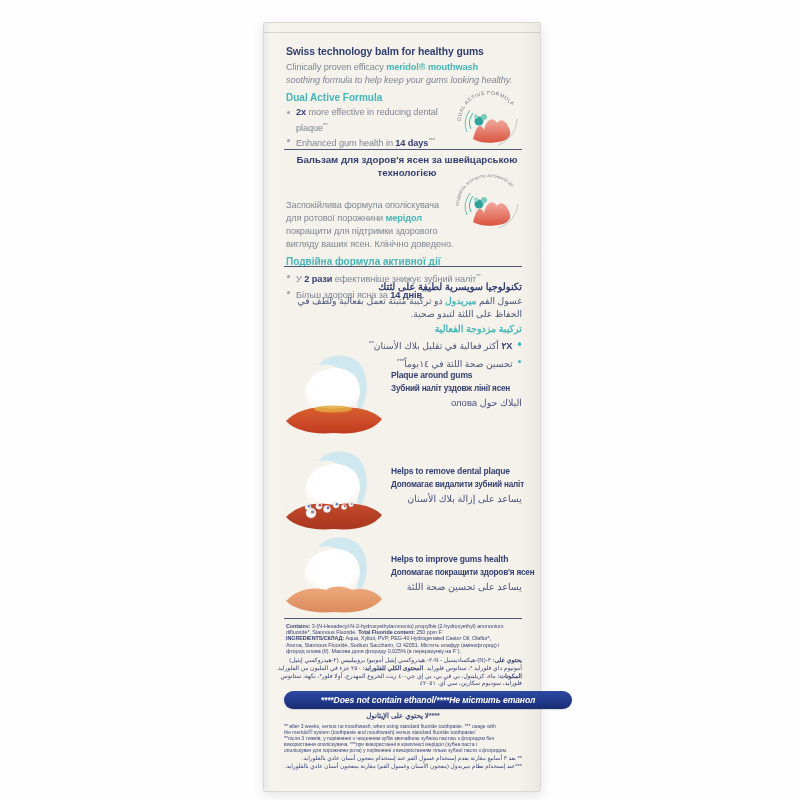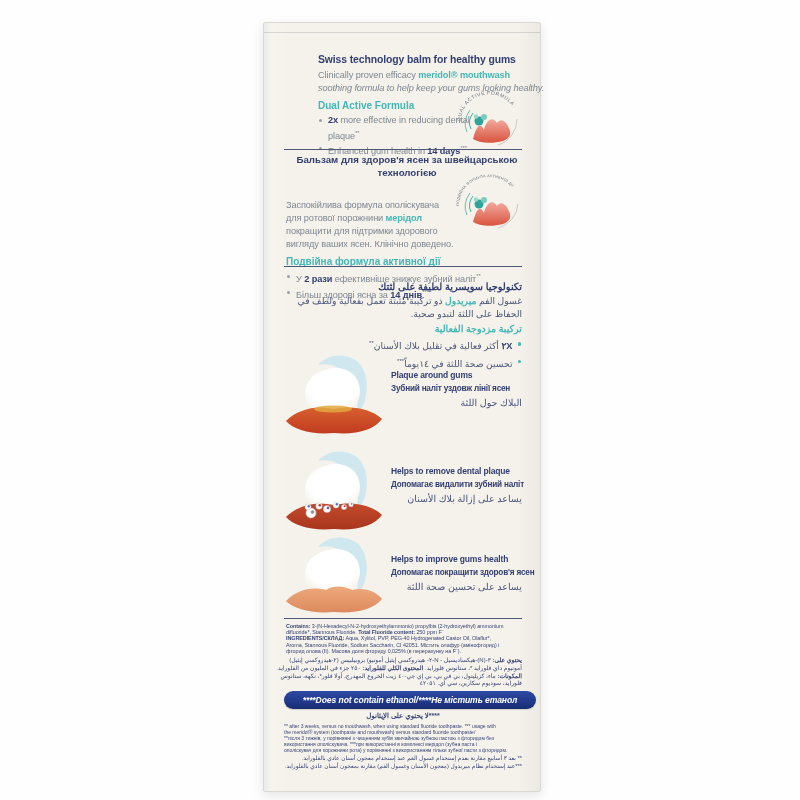--- a/index.html
+++ b/index.html
@@ -6,21 +6,21 @@
   body{width:800px;height:800px;background:#ffffff;font-family:"Liberation Sans",sans-serif;}
   .scene{position:relative;width:800px;height:800px;background:#fefefe;overflow:hidden;}
   .box{position:absolute;left:263px;top:22px;width:276px;height:768px;
        background:linear-gradient(90deg,#e9eceb 0px,#f6f4ed 7px,#f4f2ea 22px,#f4f2ea 92%,#ebe9e1 100%);
        border:1px solid #d9d8d2;border-radius:2px;box-shadow:0 4px 12px rgba(0,0,0,0.10);}
   .crease{position:absolute;left:0;right:0;top:9px;height:1px;background:rgba(120,125,130,0.25);}
   .divider{position:absolute;left:20px;width:238px;height:1px;background:#4d5878;}
   .d1{top:126px}.d2{top:243px}.d3{top:595px}
 
   .sec{position:absolute;left:22px;width:242px;}
-  .sec-en{top:31px;margin-left:32px;}
+  .sec-en{top:23px;}
   .h1-en{font-size:10.4px;font-weight:bold;color:#323f72;letter-spacing:-0.1px;margin-bottom:4px;}
   .p-body{font-size:9.2px;color:#7e8794;line-height:13px;margin:0;letter-spacing:-0.1px;}
   .brand{color:#44b7b8;font-weight:bold;}
   .nowrap{white-space:nowrap;font-style:italic;}
   .subhead{font-size:10px;font-weight:bold;color:#44b7b8;margin:5px 0 3px 0;}
   .bullet{display:flex;font-size:9.2px;color:#7e8794;line-height:12.5px;width:170px;letter-spacing:-0.1px;}
   .bullet .dot{flex:none;width:3px;height:3px;border-radius:50%;background:#9aa0aa;margin:5px 6px 0 1px;}
   b.navy{color:#323f72;}
   sup{font-size:6px;}
 
@@ -47,21 +47,21 @@
   .cap-en{font-size:8.5px;font-weight:bold;color:#323f72;line-height:13px;white-space:nowrap;letter-spacing:-0.15px;}
   .cap-uk{font-size:8.2px;font-weight:bold;color:#323f72;line-height:13px;white-space:nowrap;letter-spacing:-0.2px;}
   .cap-ar{font-size:9.5px;color:#46507c;direction:rtl;text-align:right;line-height:14px;margin-top:1px;width:131px;}
 
   .ing{position:absolute;left:22px;top:600px;width:238px;font-size:5.4px;line-height:6.2px;color:#3a4578;letter-spacing:-0.05px;}
   .ing div{white-space:nowrap;}
   .ing b{font-weight:bold;}
   .ing-ar{position:absolute;left:20px;top:634px;width:238px;font-size:6px;line-height:7.8px;color:#3a4578;direction:rtl;text-align:right;}
   .ing-ar div{white-space:nowrap;}
 
-  .banner{position:absolute;left:20px;top:668px;width:252px;height:18px;border-radius:9px;
+  .banner{position:absolute;left:20px;top:668px;width:288px;height:18px;border-radius:9px;
           background:linear-gradient(180deg,#2d4aa2 0%,#1e3585 70%,#182c70 100%);
           color:#ffffff;font-size:8.6px;font-weight:bold;font-style:italic;letter-spacing:-0.1px;
           display:flex;align-items:center;justify-content:center;white-space:nowrap;box-shadow:0 1px 1px rgba(0,0,0,0.15);}
   .banner-ar{position:absolute;left:20px;top:689px;width:238px;text-align:center;font-size:7px;color:#3a4578;direction:rtl;font-weight:bold;}
 
   .fn{position:absolute;left:20px;top:700px;width:238px;font-size:5px;line-height:6px;color:#3a4578;}
   .fn div{white-space:nowrap;}
   .fn .ar-line{direction:rtl;text-align:right;font-size:5.8px;line-height:7.6px;}
   .fn .gap{height:2px;}
 </style>
@@ -168,21 +168,21 @@
         </defs>
         <path d="M40,14 C52,0 76,2 84,16 C92,30 90,52 78,66 C82,48 80,34 70,24 C60,14 48,12 40,14 Z" fill="#cfe7ef"></path>
         <path d="M74,60 C80,70 78,78 70,83 C74,74 73,68 70,64 Z" fill="#d8ecf2"></path>
         <path d="M30,56 C22,40 30,22 50,18 C68,14 82,24 82,40 C82,54 72,63 54,64 C44,65 35,63 30,56 Z" fill="url(#tooth1)"></path>
         <path d="M8,70 C20,58 38,54 56,58 C74,54 94,58 104,68 C96,79 78,84 56,82 C34,84 16,79 8,70 Z" fill="url(#gum1)"></path>
         <ellipse cx="55" cy="58" rx="19" ry="3.5" fill="#e2a93e" opacity="0.85"></ellipse>
       </svg>
       <div class="caps">
         <div class="cap-en">Plaque around gums</div>
         <div class="cap-uk">Зубний наліт уздовж лінії ясен</div>
-        <div class="cap-ar">البلاك حول اللثة</div>
+        <div class="cap-ar">البلاك حول олова</div>
       </div>
     </div>
 
     <div class="row row3">
       <svg width="112" height="80" viewBox="0 0 112 80">
         <defs>
           <linearGradient id="gum3" x1="0" y1="0" x2="0" y2="1">
             <stop offset="0" stop-color="#eda97c"></stop>
               <stop offset="1" stop-color="#dd8a5d"></stop>
           </linearGradient>

